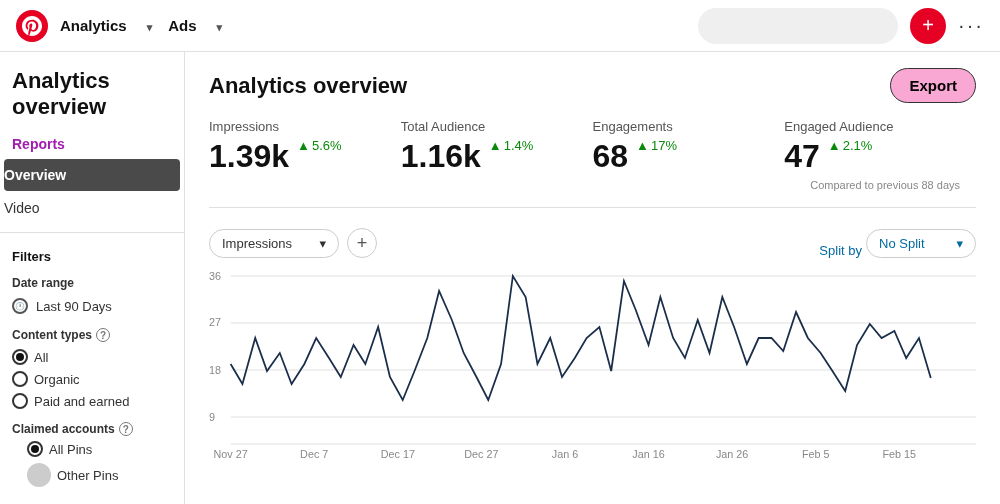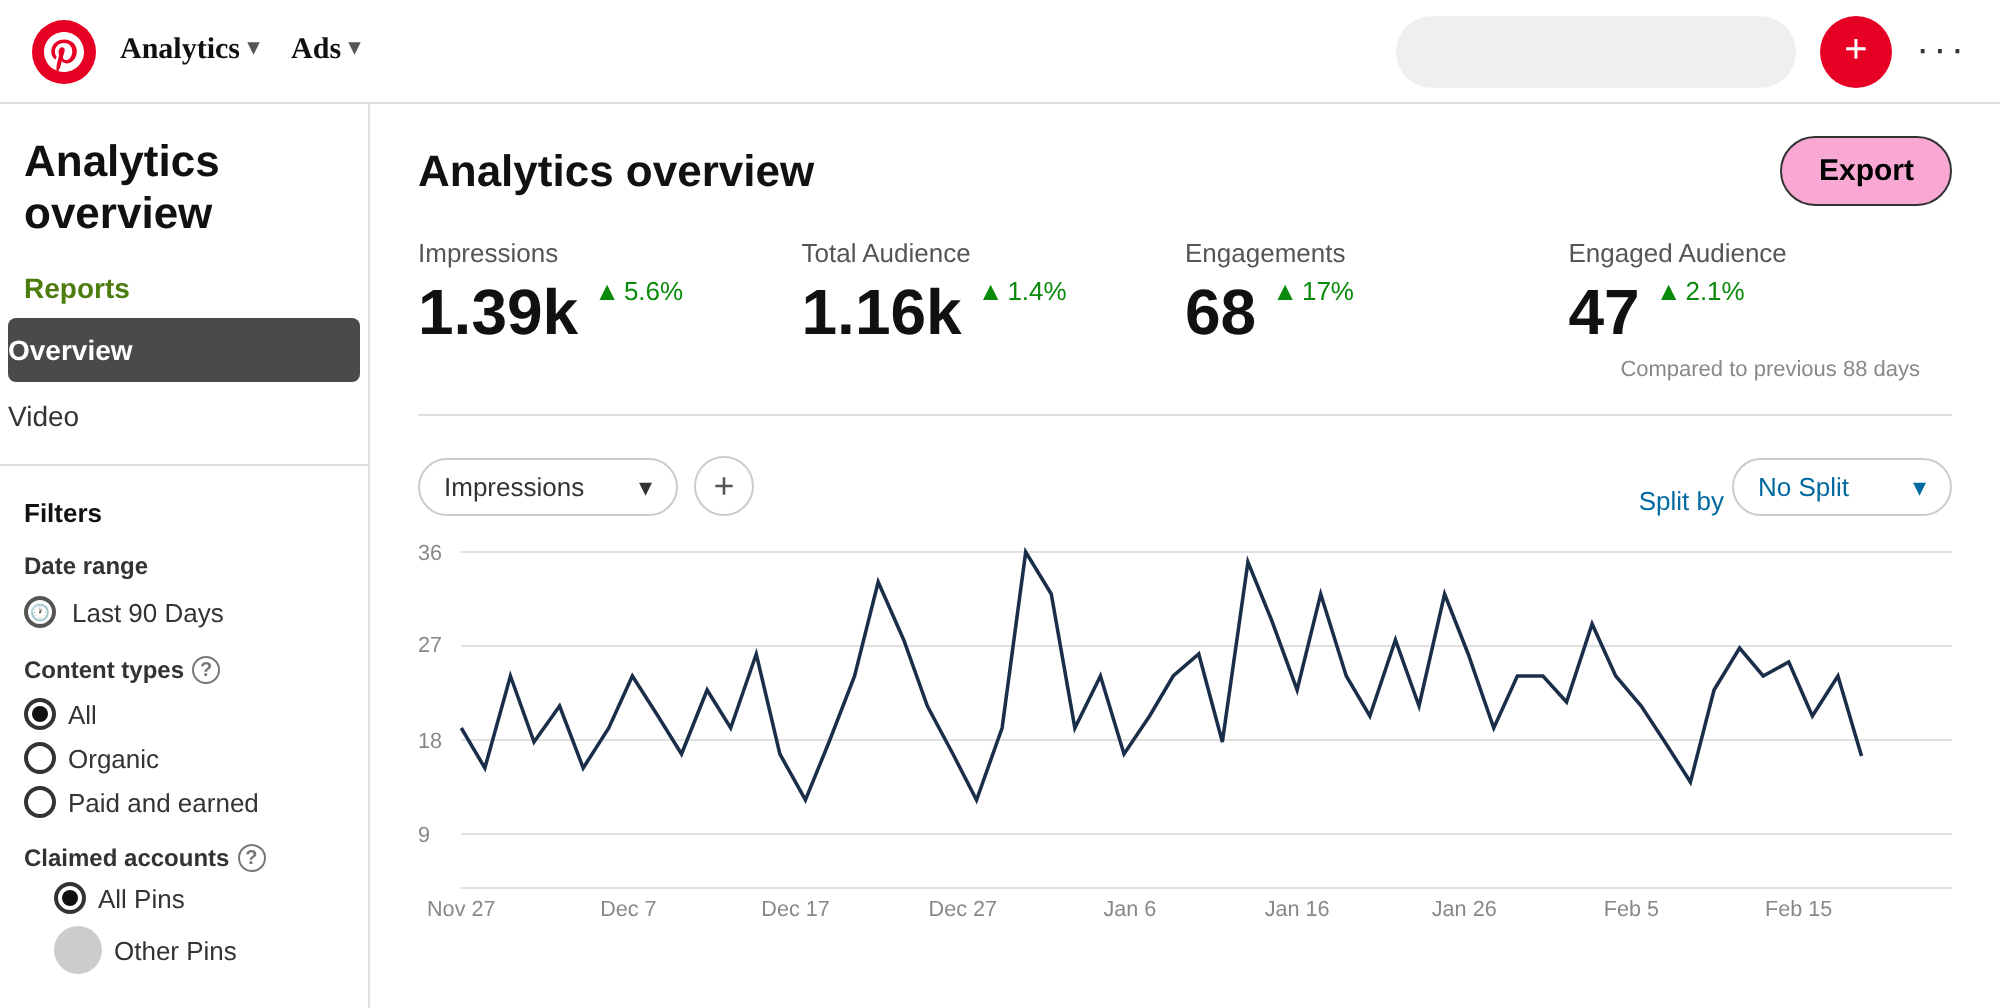--- a/index.html
+++ b/index.html
@@ -4,34 +4,34 @@
   <style>
     * { box-sizing: border-box; margin: 0; padding: 0; }
     body { font-family: -apple-system, BlinkMacSystemFont, 'Segoe UI', sans-serif; font-size: 14px; color: #333; background: #fff; width: 1000px; height: 504px; overflow: hidden; }
 
     
     .topnav {
       display: flex; align-items: center; padding: 0 16px; height: 52px;
       border-bottom: 1px solid #e0e0e0; background: #fff;
     }
     .pinterest-logo { width: 32px; height: 32px; margin-right: 12px; }
-    .nav-item { display: flex; align-items: flex-start; gap: 4px; font-weight: 600; font-size: 15px; cursor: pointer; margin-right: 16px; color: #111; font-family: Liberation Serif, serif; }
+    .nav-item { display: flex; align-items: flex-end; gap: 20px; font-weight: 600; font-size: 15px; cursor: pointer; margin-right: 16px; color: #111; }
     .nav-chevron { font-size: 11px; color: #555; }
     .nav-right { margin-left: auto; display: flex; align-items: center; gap: 12px; }
     .nav-search-bar { width: 200px; height: 36px; background: #efefef; border-radius: 24px; }
     .nav-plus { width: 36px; height: 36px; background: #e60023; border-radius: 50%; display: flex; align-items: center; justify-content: center; color: #fff; font-size: 20px; font-weight: 300; cursor: pointer; }
     .nav-dots { font-size: 20px; color: #333; cursor: pointer; letter-spacing: 2px; }
 
     
     .page { display: flex; height: calc(504px - 52px); }
 
     
     .sidebar { width: 185px; border-right: 1px solid #e0e0e0; padding: 0; flex-shrink: 0; overflow-y: auto; background: #fff; }
     .sidebar-page-title { font-size: 22px; font-weight: 700; padding: 16px 12px 8px 12px; color: #111; }
-    .sidebar-section-label { font-size: 14px; font-weight: 700; padding: 8px 12px 6px 12px; color: #4d7c0f; }
+    .sidebar-section-label { font-size: 14px; font-weight: 700; padding: 8px 12px 6px 12px; color: #a21caf; }
     .sidebar-item { padding: 8px 0; cursor: pointer; font-size: 14px; color: #333; border-radius: 4px; margin: 1px 4px; }
     .sidebar-item.active { background: #4a4a4a; color: #fff; font-weight: 600; }
     .sidebar-divider { height: 1px; background: #e0e0e0; margin: 8px 0; }
     .sidebar-filters-label { font-size: 13px; font-weight: 700; padding: 8px 12px 4px 12px; color: #111; }
     .sidebar-sub-label { font-size: 12px; font-weight: 700; padding: 8px 12px 2px 12px; color: #333; display: flex; align-items: center; gap: 4px; }
     .sidebar-sub-label .help { width: 14px; height: 14px; border-radius: 50%; border: 1.5px solid #777; display: inline-flex; align-items: center; justify-content: center; font-size: 10px; color: #777; }
     .date-range-item { display: flex; align-items: center; gap: 8px; padding: 6px 12px; font-size: 13px; cursor: pointer; }
     .date-range-item .clock-icon { width: 16px; height: 16px; border-radius: 50%; border: 2px solid #555; display: inline-flex; align-items: center; justify-content: center; font-size: 8px; }
     .radio-group { padding: 2px 12px; }
     .radio-item { display: flex; align-items: flex-end; gap: 6px; padding: 3px 0; font-size: 13px; cursor: pointer; }

